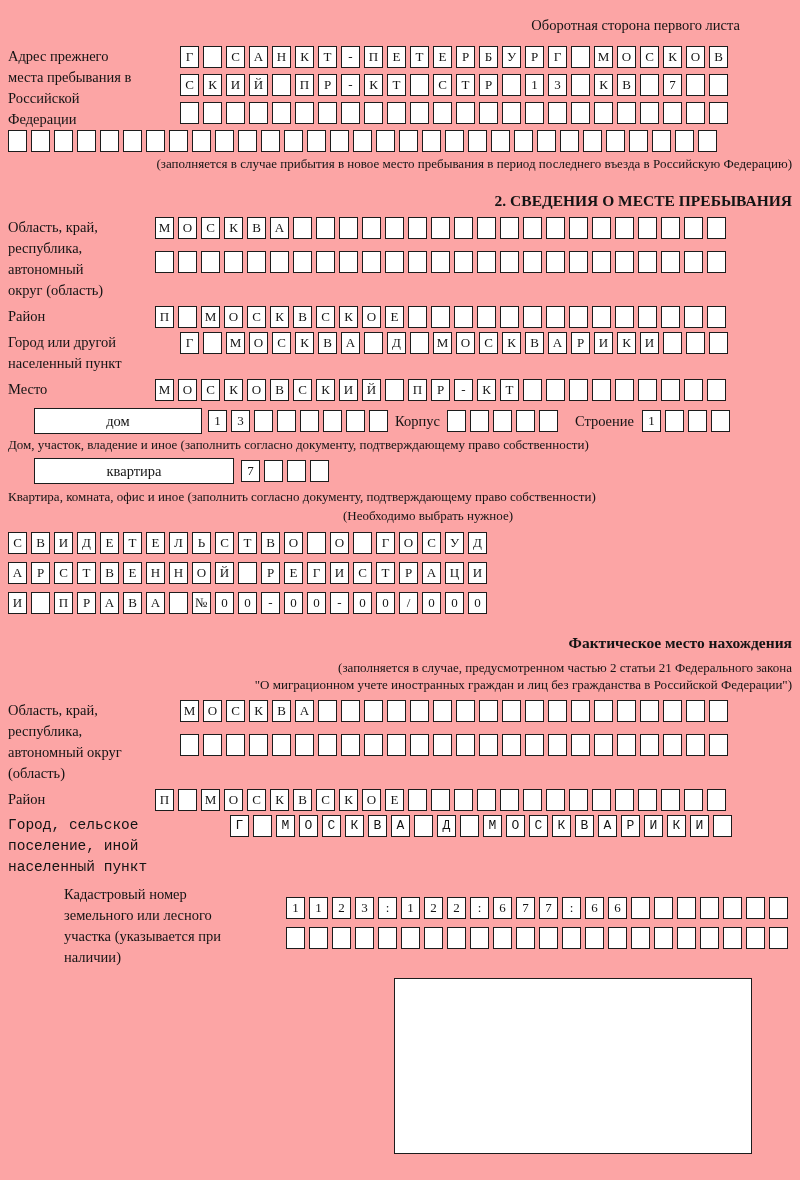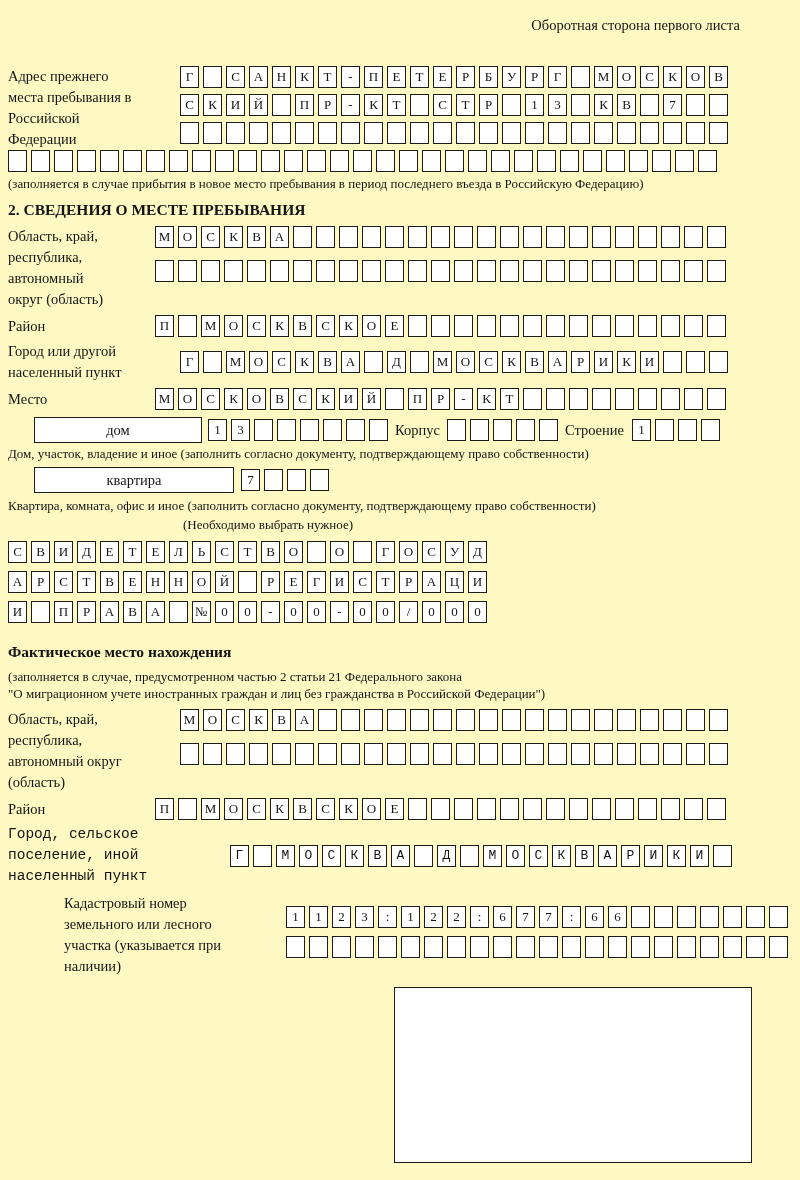--- a/index.html
+++ b/index.html
@@ -1,50 +1,50 @@
 <!DOCTYPE html>
 <html><head>
 <meta charset="utf-8">
 <style>
   html,body{margin:0;padding:0;background:#ffffff;}
   .page{
     position:relative;
     width:800px;height:1180px;
     margin:0 auto;
-    background:#fef9c3;
+    background:#fca5a5;
     color:#141414;
     font-family:"Liberation Serif","DejaVu Serif",serif;
     box-sizing:border-box;
     padding:0 8px;
     overflow:hidden;
   }
   .hdr-note{padding-top:17px;text-align:right;padding-right:52px;font-size:14.5px;}
   .block{display:flex;align-items:flex-start;}
-  .block.vcenter{align-items:center;}
+  .block.vcenter{align-items:flex-start;}
   .lbl{font-size:14.5px;line-height:21px;flex-shrink:0;box-sizing:border-box;}
   .lw147{width:147px;}
   .lw172{width:172px;}
   .lw246{width:246px;}
   .lw222{width:222px;}
   .lbl .inner{display:block;}
   .rows{display:flex;flex-direction:column;}
   .boxrow{display:flex;flex-wrap:nowrap;}
   .cell{
     display:inline-block;box-sizing:border-box;
     width:19px;height:22px;
     border:1.5px solid #1c1c1c;
     margin-right:4px;
     text-align:center;font-size:13px;line-height:20px;
     background:#fff;
   }
   .gap6{margin-bottom:6px;}
   .gap12{margin-bottom:12px;}
   .gap8{margin-bottom:8px;}
   .caption{font-size:13px;line-height:17px;}
-  .center{text-align:left;}
+  .center{text-align:right;}
   .sec-title{font-weight:bold;font-size:15.5px;}
   .widefield{
     box-sizing:border-box;height:26px;
     border:1.6px solid #1c1c1c;
     display:flex;align-items:center;justify-content:center;
     font-size:14.5px;background:#fff;
   }
   .house-box{width:168px;}
   .apt-box{width:200px;}
   .inline-row{display:flex;align-items:center;}
@@ -58,21 +58,21 @@
     background:#fff;
   }
 </style>
 </head>
 <body>
 
 <div class="page">
 
   <div class="hdr-note">Оборотная сторона первого листа</div>
 
-  <div class="block" style="margin-top:32px;align-items:center;">
+  <div class="block" style="margin-top:12px;align-items:center;">
     <div class="lbl lw172">
       <span class="inner" style="width:125px;">Адрес прежнего места пребывания в Российской Федерации</span>
     </div>
     <div class="rows">
       <div class="boxrow gap6">
           <span class="cell">Г</span>
           <span class="cell"></span>
           <span class="cell">С</span>
           <span class="cell">А</span>
           <span class="cell">Н</span>
@@ -178,21 +178,21 @@
       <span class="cell"></span>
       <span class="cell"></span>
       <span class="cell"></span>
       <span class="cell"></span>
       <span class="cell"></span>
       <span class="cell"></span>
       <span class="cell"></span>
     </div>
   <div class="caption center" style="margin-top:3px;">(заполняется в случае прибытия в новое место пребывания в период последнего въезда в Российскую Федерацию)</div>
 
-  <div class="sec-title center" style="margin-top:9px;">2. СВЕДЕНИЯ О МЕСТЕ ПРЕБЫВАНИЯ</div>
+  <div class="sec-title center" style="margin-top:20px;">2. СВЕДЕНИЯ О МЕСТЕ ПРЕБЫВАНИЯ</div>
 
   <div class="block" style="margin-top:7px;">
     <div class="lbl lw147">
       <span class="inner" style="width:100px;">Область, край, республика, автономный округ (область)</span>
     </div>
     <div class="rows">
       <div class="boxrow gap12">
           <span class="cell">М</span>
           <span class="cell">О</span>
           <span class="cell">С</span>
@@ -356,21 +356,21 @@
         <span class="cell"></span>
       </div>
     <div class="inline-lbl" style="margin:0 7px 0 3px;">Корпус</div>
     <div class="boxrow">
         <span class="cell"></span>
         <span class="cell"></span>
         <span class="cell"></span>
         <span class="cell"></span>
         <span class="cell"></span>
       </div>
-    <div class="inline-lbl" style="margin:0 8px 0 3px;">Строение</div>
+    <div class="inline-lbl" style="margin:0 8px 0 13px;">Строение</div>
     <div class="boxrow">
         <span class="cell">1</span>
         <span class="cell"></span>
         <span class="cell"></span>
         <span class="cell"></span>
       </div>
   </div>
   <div class="caption" style="margin-top:2px;">Дом, участок, владение и иное (заполнить согласно документу, подтверждающему право собственности)</div>
 
   <div class="inline-row" style="margin-top:5px;margin-left:26px;">

